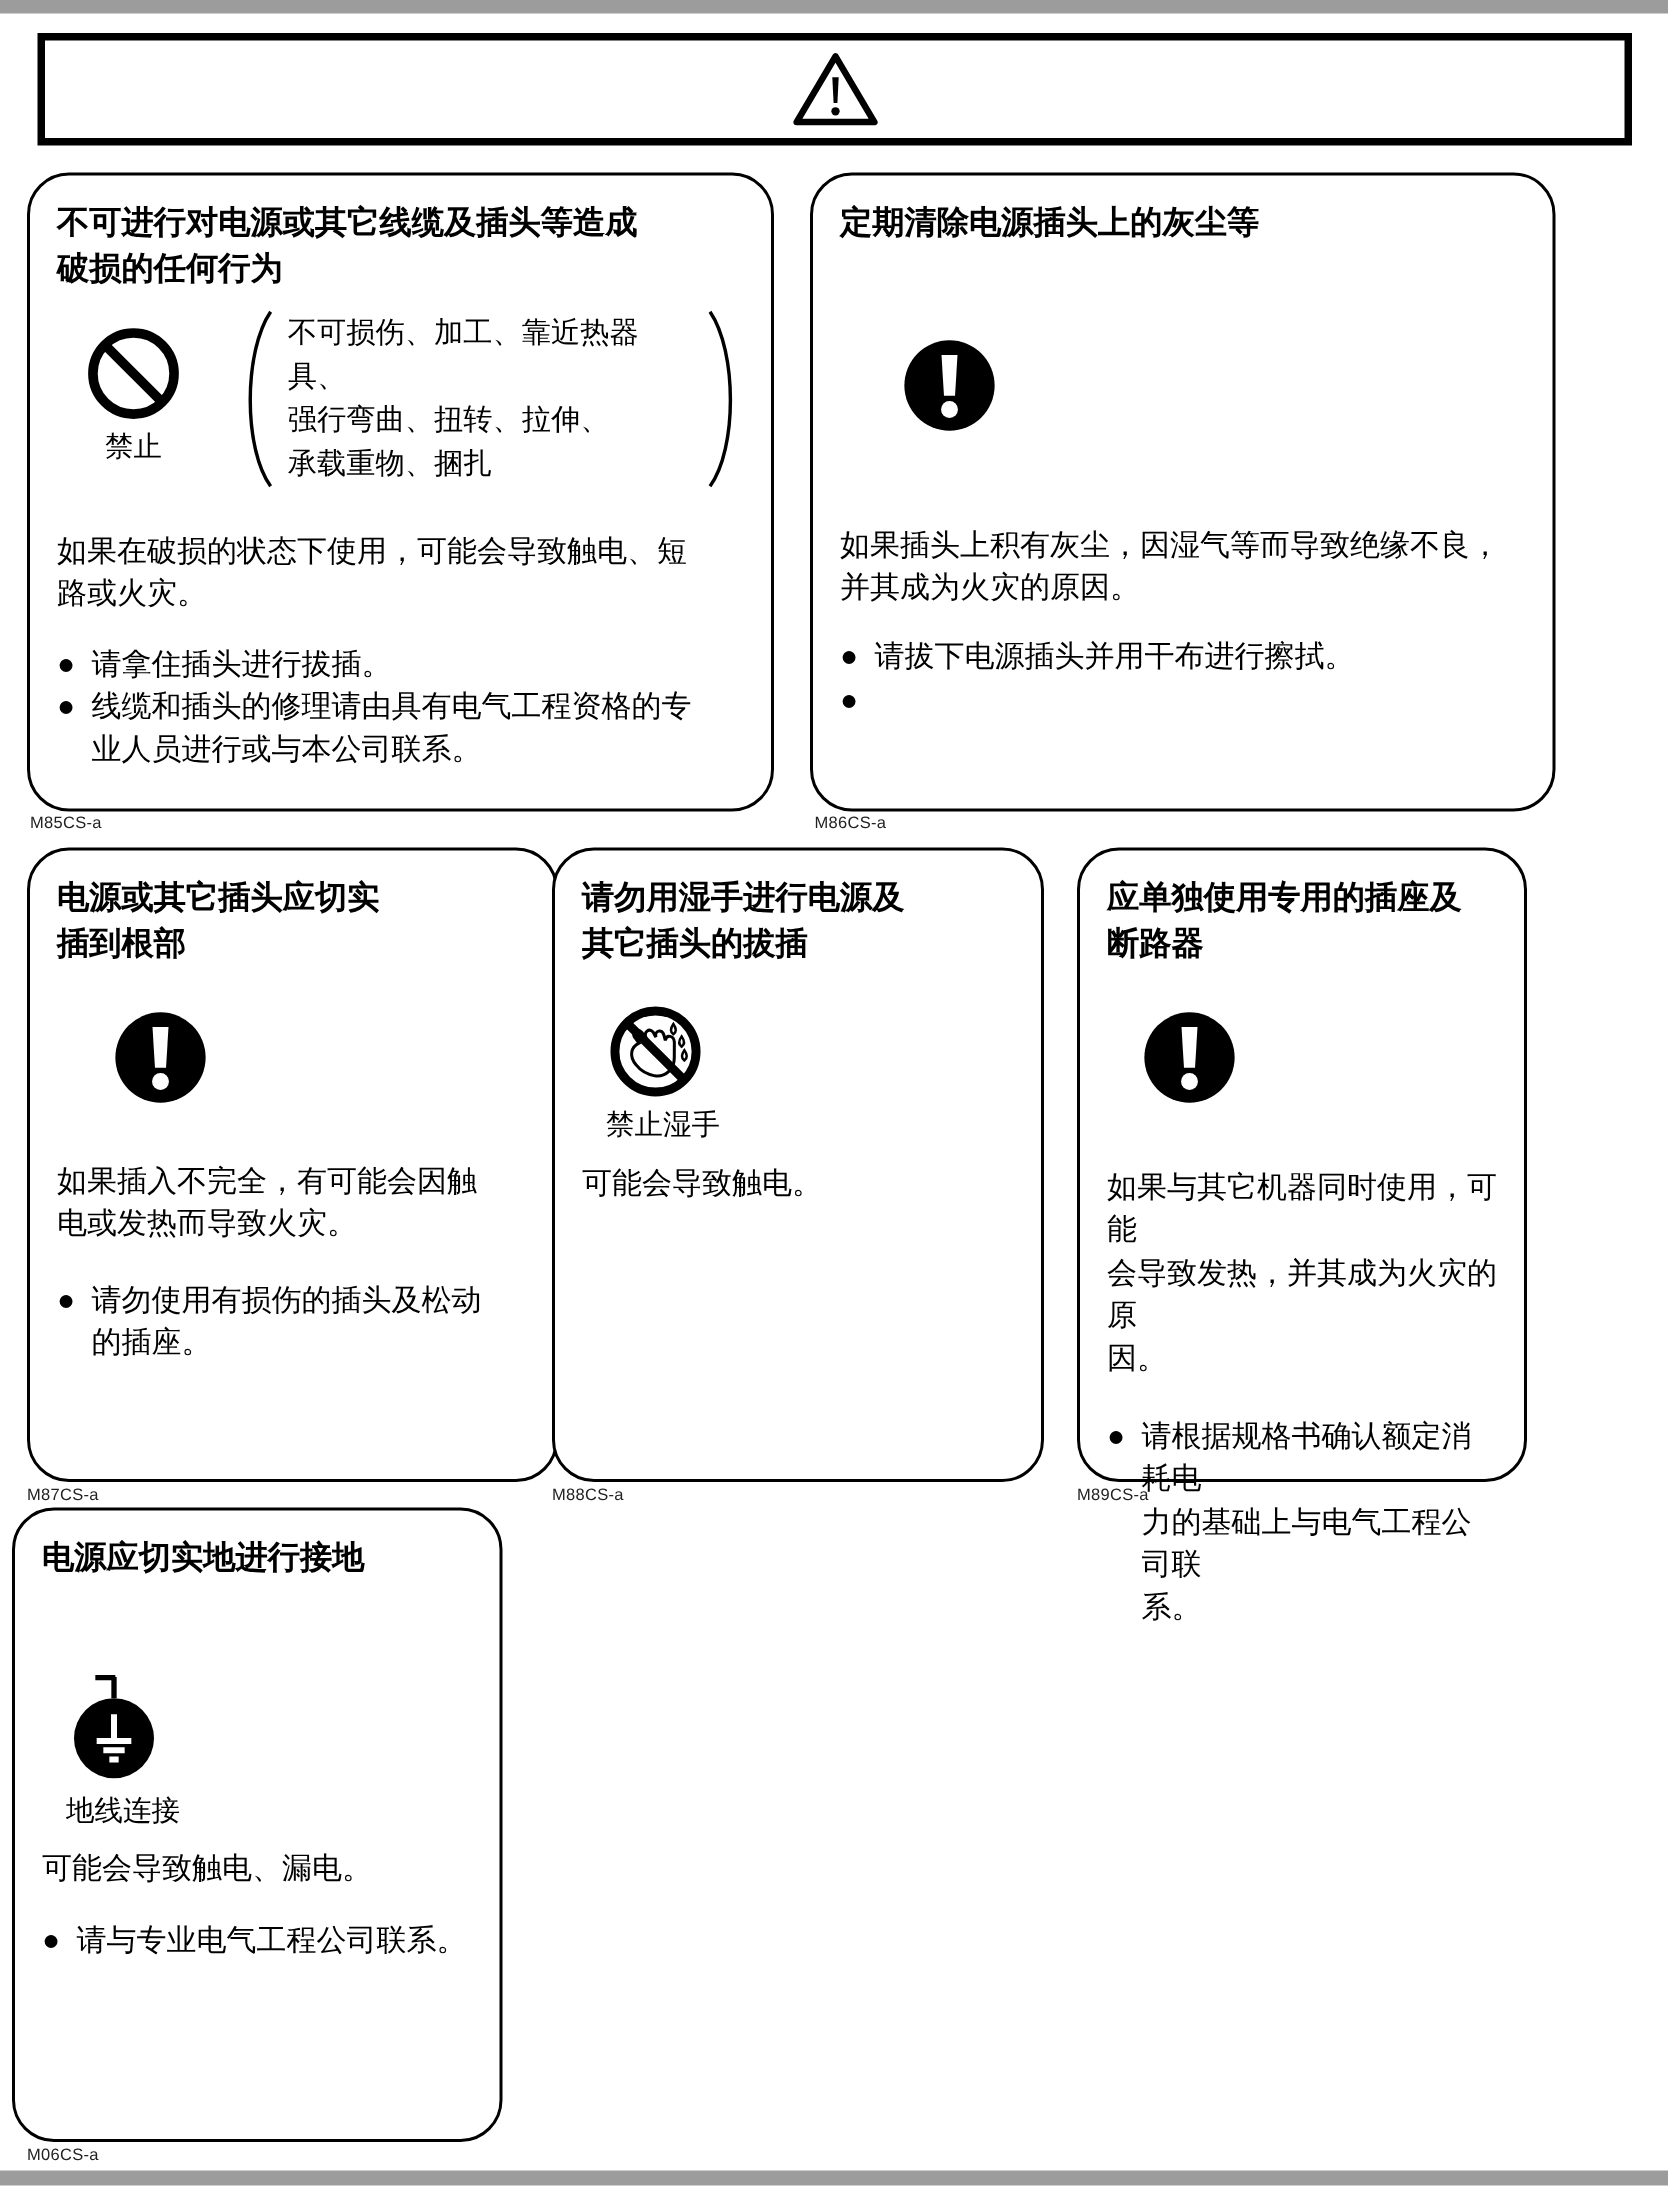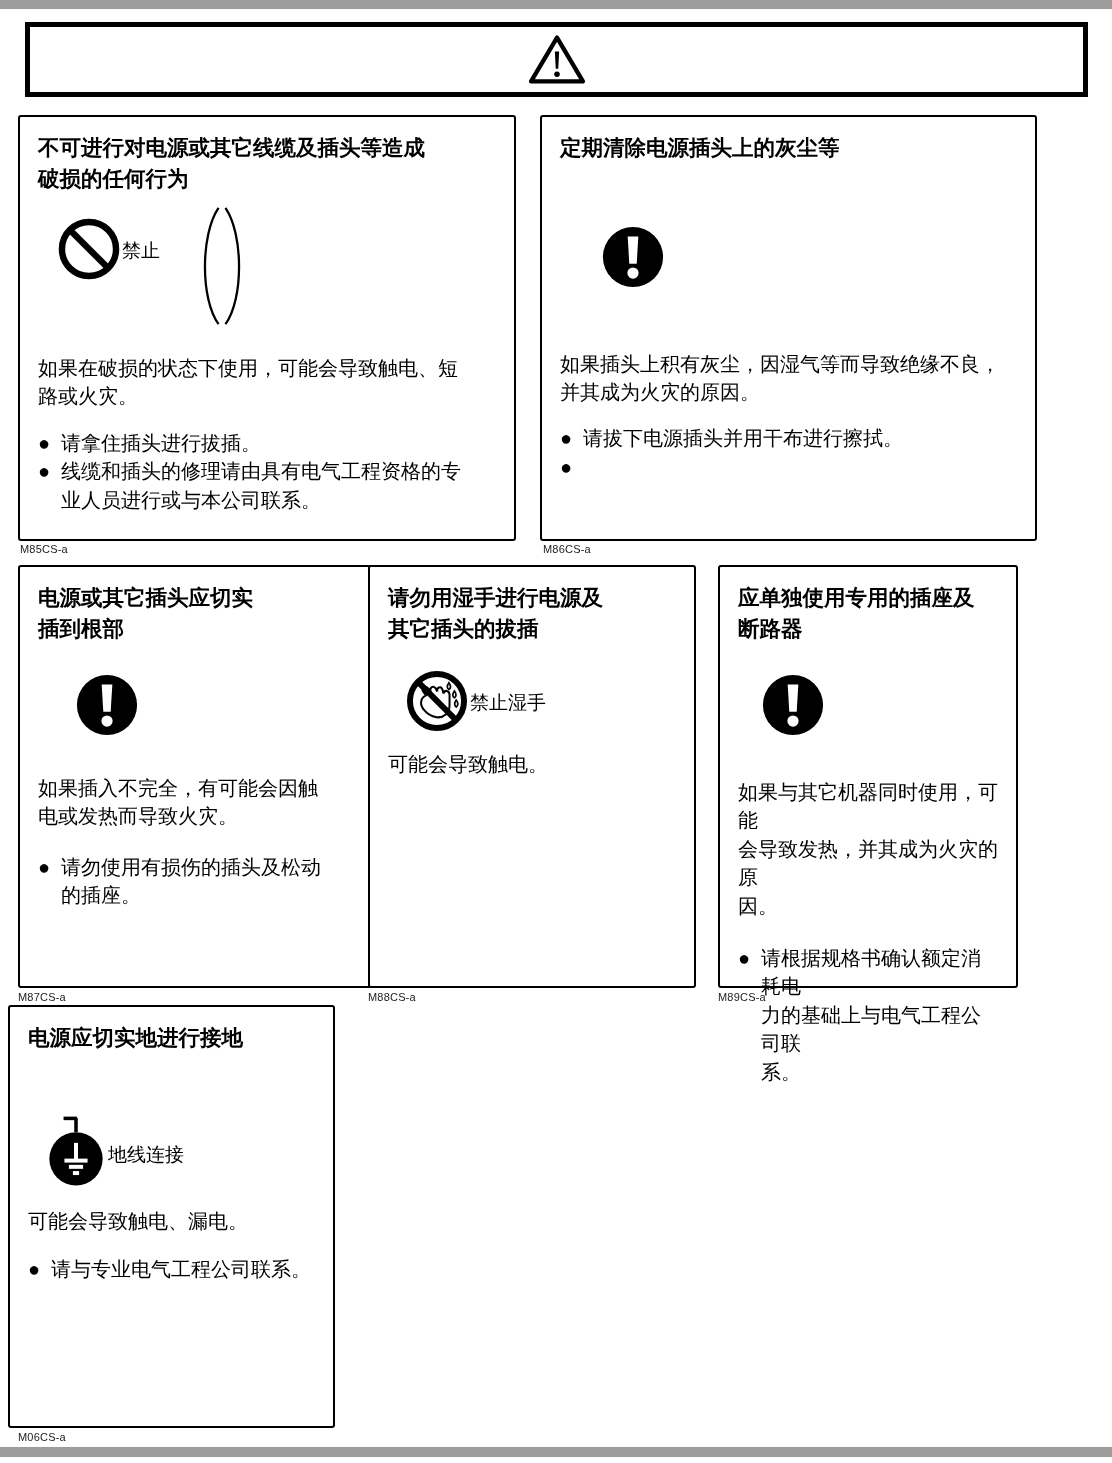--- a/index.html
+++ b/index.html
@@ -15,38 +15,38 @@
   .bar.bottom { top:1447px; height:10px; }
 
   .header-box {
     position:absolute; left:25px; top:22px; width:1063px; height:75px;
     border:5px solid #000; background:#fff;
     display:flex; align-items:center; justify-content:center;
   }
 
   .wbox {
     position:absolute; background:#fff;
-    border:2.5px solid #000; border-radius:3px;
+    border:2.5px solid #000; border-radius:28px;
     padding:16px 18px;
   }
   .box-a { left:18px;  top:115px;  width:498px; height:426px; }
   .box-b { left:540px; top:115px;  width:497px; height:426px; }
   .box-c { left:18px;  top:565px;  width:354px; height:423px; }
   .box-d { left:368px; top:565px;  width:328px; height:423px; }
   .box-e { left:718px; top:565px;  width:300px; height:423px; }
   .box-f { left:8px;  top:1005px; width:327px; height:423px; }
 
   .title { font-size:21.5px; font-weight:bold; line-height:1.42; white-space:pre-line; }
   .body-text { font-size:20px; line-height:1.42; white-space:pre-line; }
   .bullets { font-size:20px; line-height:1.42; }
   .bullet { display:flex; align-items:flex-start; }
   .bullet .dot { flex:0 0 23px; }
   .bullet .btxt { white-space:pre-line; }
   .icon-label { font-size:19px; margin-top:3px; text-align:center; }
-  .iconcol { display:inline-flex; flex-direction:row; align-items:center; }
+  .iconcol { display:inline-flex; flex-direction:column; }
   .code { position:absolute; font-size:11px; color:#222; letter-spacing:0.2px; }
 
   
   .box-a .iconrow { display:flex; align-items:flex-start; margin:22px 0 0 18px; }
   .notegrp { display:flex; align-items:center; margin-left:36px; margin-top:-12px; }
   .note-text { font-size:19.5px; line-height:1.5; white-space:pre-line; margin:0 8px; }
   .box-a .body-text { margin-top:26px; }
   .box-a .bullets { margin-top:18px; }
 
   
@@ -98,20 +98,23 @@
         <svg viewBox="-36 -36 72 72" width="66" height="66">
           <circle cx="0" cy="0" r="29.5" fill="none" stroke="#000" stroke-width="7"></circle>
           <line x1="-20.5" y1="-20.5" x2="20.5" y2="20.5" stroke="#000" stroke-width="7"></line>
         </svg>
         <div class="icon-label">禁止</div>
       </div>
       <div class="notegrp">
         <svg class="paren" viewBox="0 0 26 130" width="26" height="124">
           <path d="M23 4 C 4 32, 4 100, 23 126" fill="none" stroke="#000" stroke-width="2.4"></path>
         </svg>
+        <div class="note-text">不可损伤、加工、靠近热器具、
+强行弯曲、扭转、拉伸、
+承载重物、捆扎</div>
         <svg class="paren" viewBox="0 0 26 130" width="26" height="124">
           <path d="M3 4 C 22 32, 22 100, 3 126" fill="none" stroke="#000" stroke-width="2.4"></path>
         </svg>
       </div>
     </div>
     <p class="body-text">如果在破损的状态下使用，可能会导致触电、短
 路或火灾。</p>
     <div class="bullets">
       <div class="bullet">
         <span class="dot">●</span>

